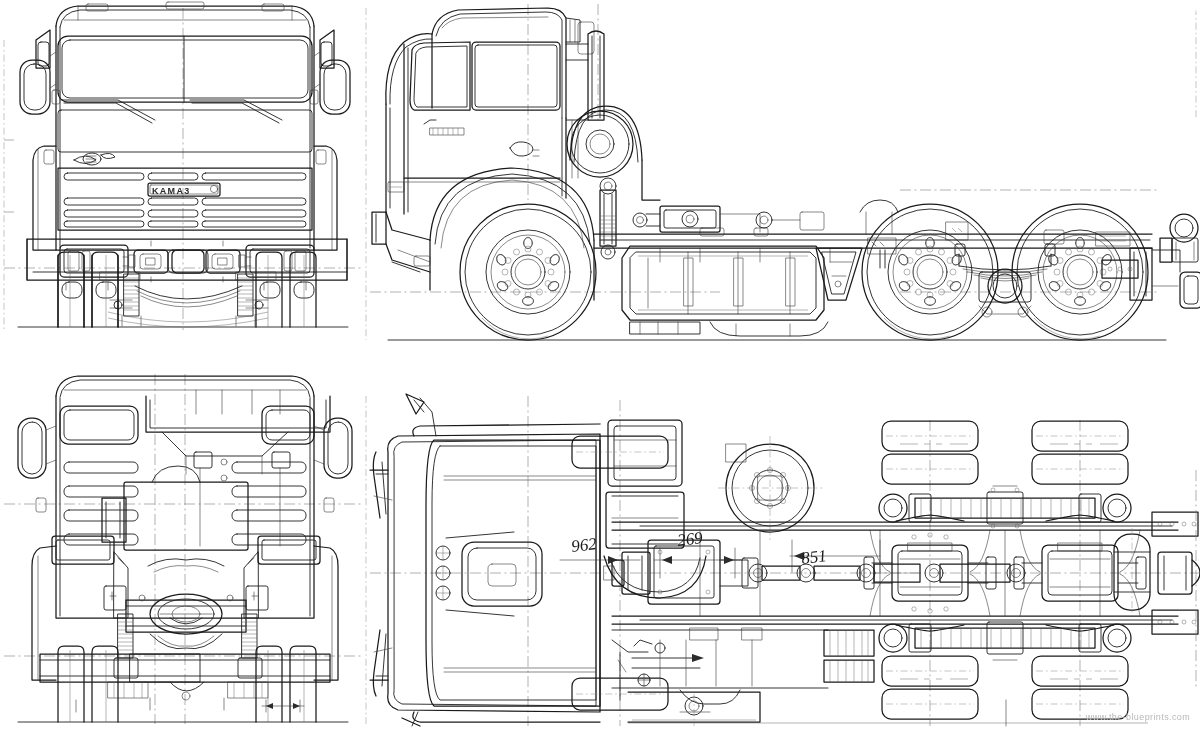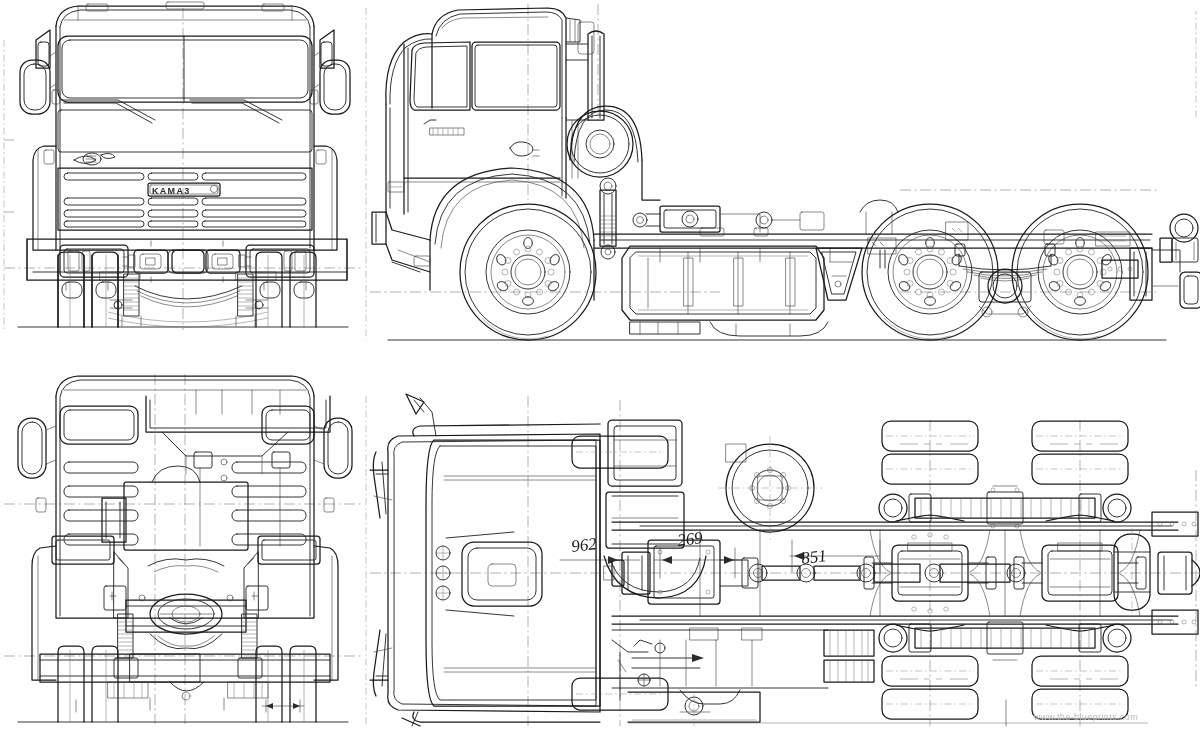--- a/index.html
+++ b/index.html
@@ -861,15 +861,15 @@
       <path class="t" d="M1006 700 L1006 726"></path>
     </g>
 
     <g>
       <line class="cl2" x1="366" y1="8" x2="366" y2="340"></line>
       <line class="cl2" x1="366" y1="396" x2="366" y2="726"></line>
       <line class="cl2" x1="1196" y1="8" x2="1196" y2="120"></line>
     </g>
   </svg>
 
-  <div class="wm" id="wm" style="left: 1086px; top: 712px; color: rgb(185, 185, 185); transform: translateX(-50%);">www.the-blueprints.com</div>
+  <div class="wm" id="wm" style="left: 1138px; top: 712px; color: rgb(185, 185, 185); transform: translateX(-50%);">www.the-blueprints.com</div>
 
 </div>
 
 </body></html>

